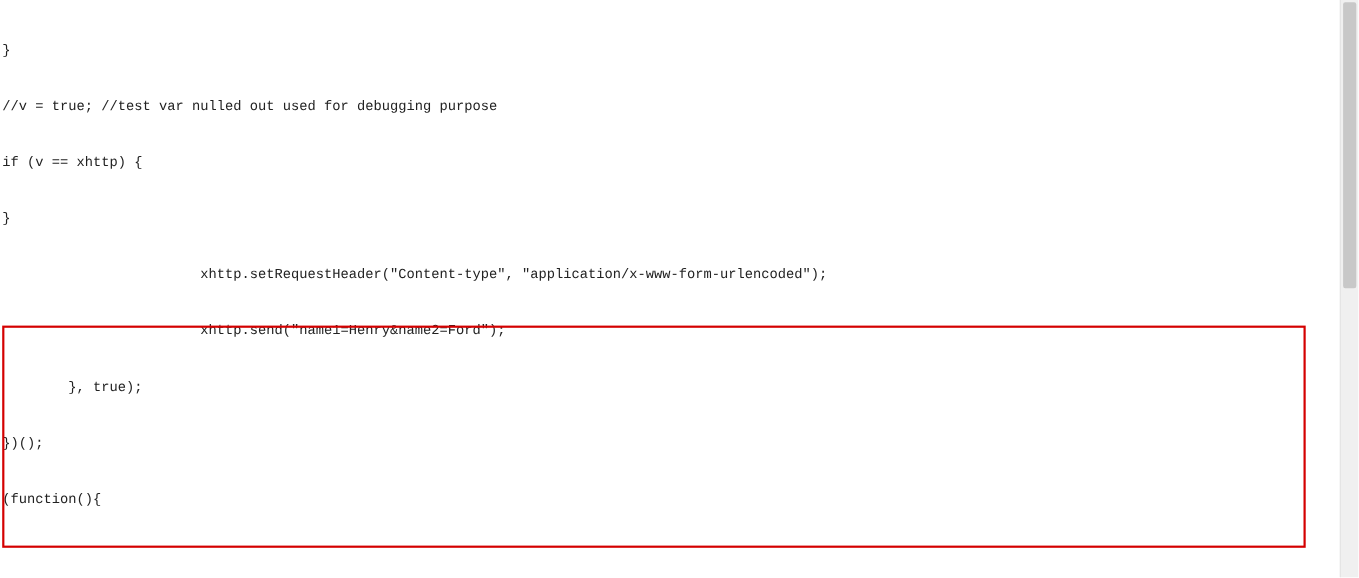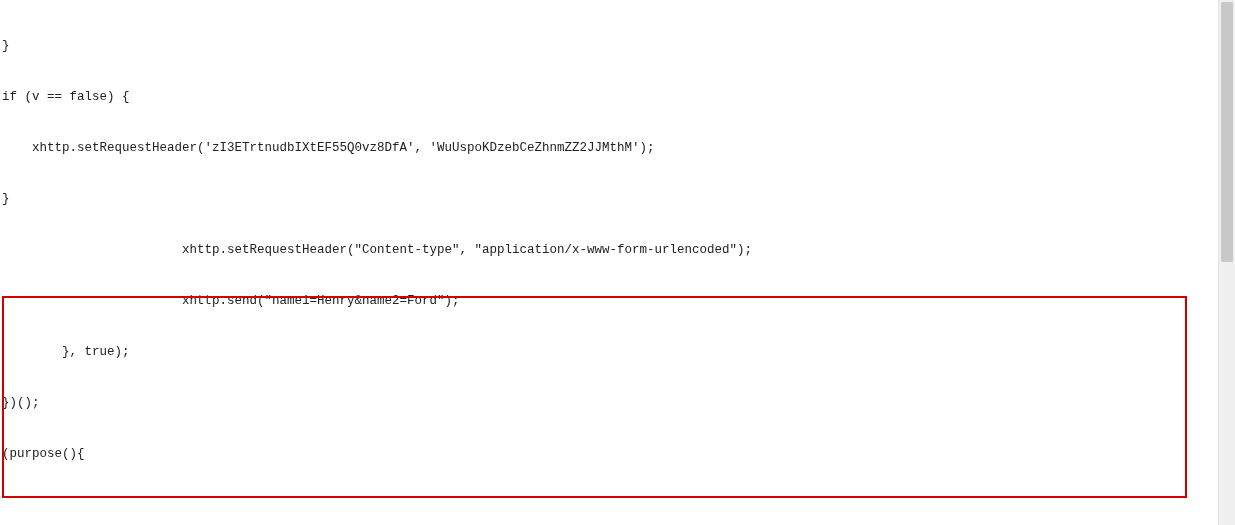--- a/index.html
+++ b/index.html
@@ -52,28 +52,28 @@
     height: 260px;
     background: #c8c8c8;
     border-radius: 2px;
   }
 </style>
 </head>
 <body>
 
 <div class="viewport">
   <div class="code-line">}</div>
-  <div class="code-line">if (v == false) {</div>
-  <div class="code-line">    xhttp.setRequestHeader('zI3ETrtnudbIXtEF55Q0vz8DfA', 'WuUspoKDzebCeZhnmZZ2JJMthM');</div>
+  <div class="code-line">//v = true; //test var nulled out used for debugging purpose</div>
+  <div class="code-line">if (v == xhttp) {</div>
   <div class="code-line">}</div>
   <div class="code-line">                        xhttp.setRequestHeader("Content-type", "application/x-www-form-urlencoded");</div>
   <div class="code-line">                        xhttp.send("name1=Henry&amp;name2=Ford");</div>
   <div class="code-line">        }, true);</div>
   <div class="code-line">})();</div>
-  <div class="code-line">(purpose(){</div>
+  <div class="code-line">(function(){</div>
   
   
   
   
   
   
   
   
   
   

